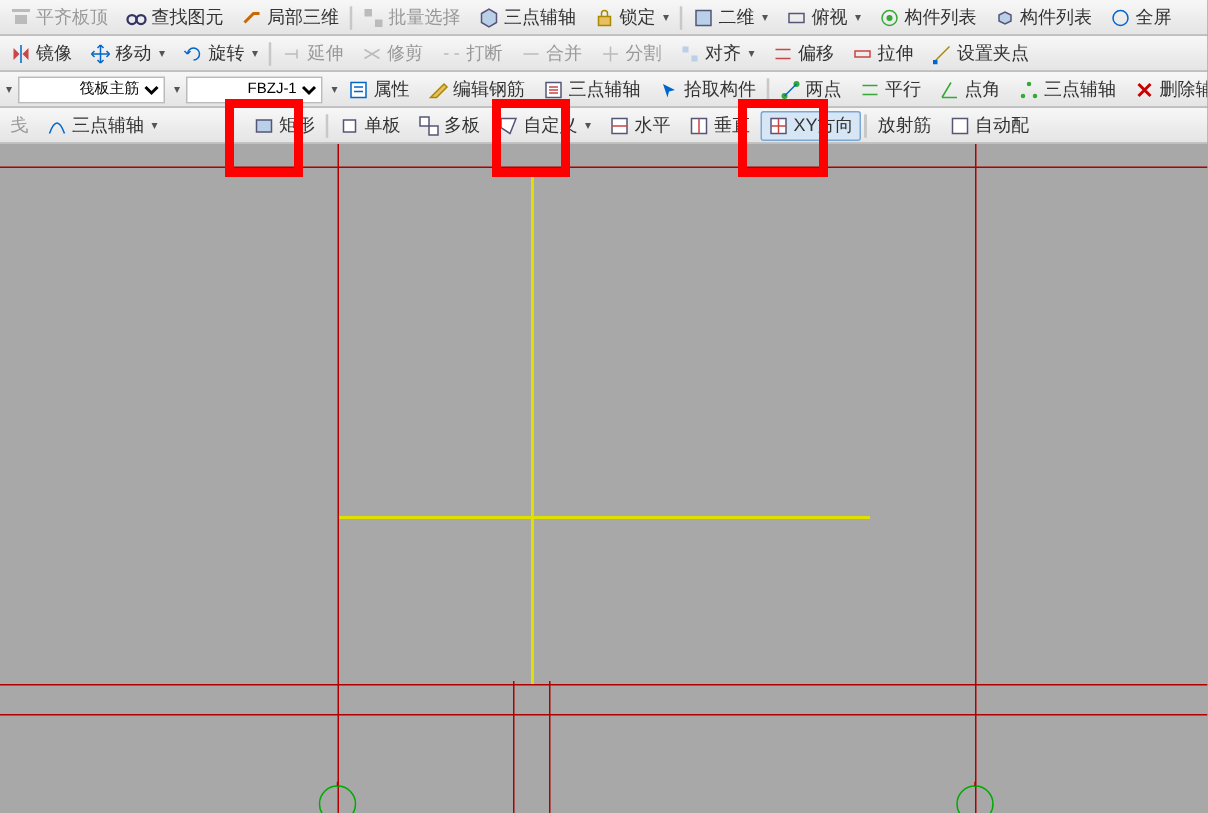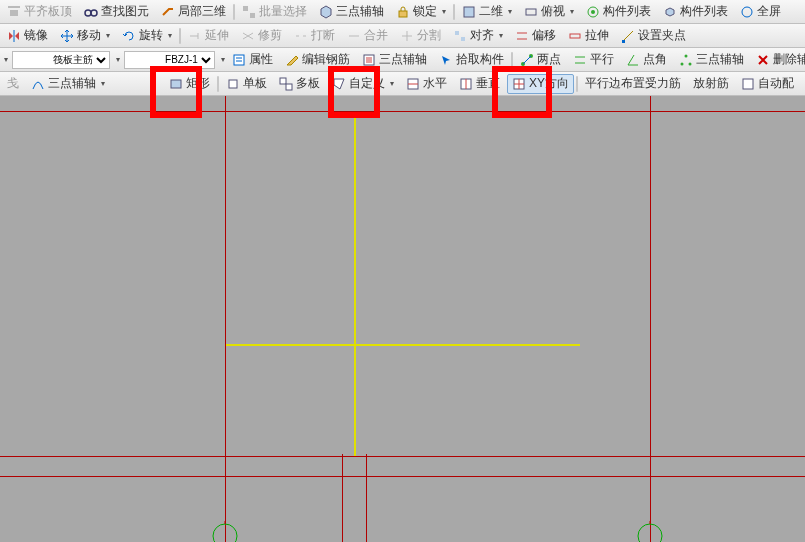--- a/index.html
+++ b/index.html
@@ -399,23 +399,20 @@
     <span class="ic">
         <svg class="icon" viewBox="0 0 14 14">
           <rect x="2" y="2" width="10" height="10" fill="#fff" stroke="#557"></rect>
           <path d="M2 7 H12 M7 2 V12" stroke="#c44"></path>
         </svg>
       </span>
     <span>XY方向</span>
   </span>
   <span class="tool-btn sep"></span>
   <span class="tool-btn">
-    <span>平行边布置受力筋</span>
-  </span>
-  <span class="tool-btn">
     <span>放射筋</span>
   </span>
   <span class="tool-btn">
     <span class="ic">
         <svg class="icon" viewBox="0 0 14 14">
           <rect x="2" y="2" width="10" height="10" fill="#fff" stroke="#557"></rect>
         </svg>
       </span>
     <span>自动配</span>
   </span>

